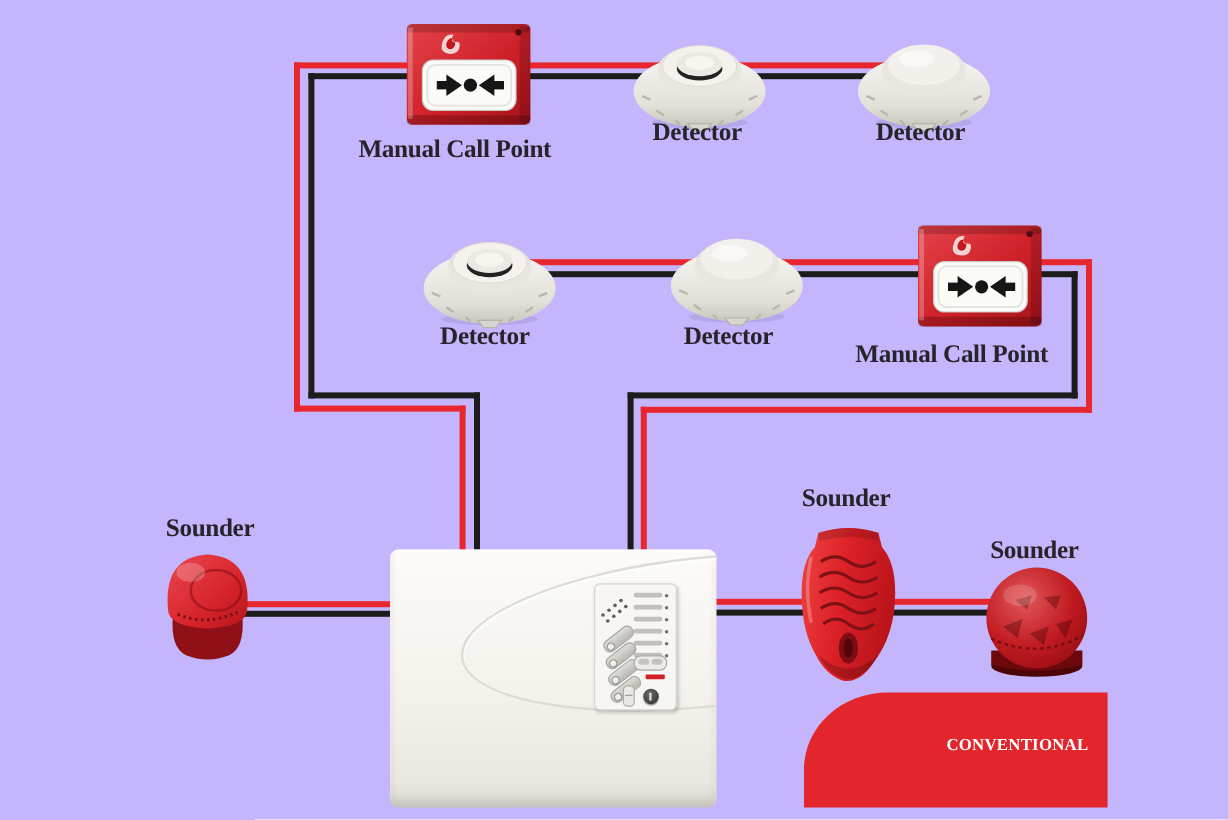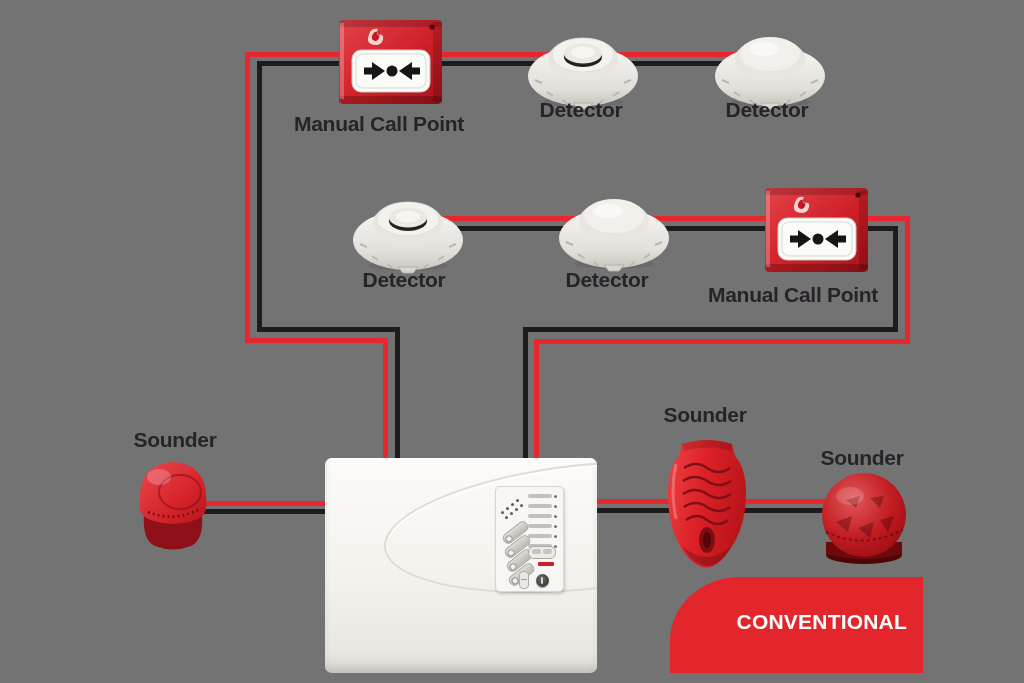--- a/index.html
+++ b/index.html
@@ -1,18 +1,18 @@
 <!DOCTYPE html>
 <html><head>
 <meta charset="utf-8">
 <style>
   html,body{margin:0;padding:0;background:#ffffff;}
   .canvas{
-    position:relative;width:1024px;height:683px;background:#737373;overflow:hidden;
-    font-family:Liberation Sans, sans-serif;
+    position:relative;width:1024px;height:683px;background:#c4b5fd;overflow:hidden;
+    font-family:Liberation Serif, serif;
   }
   .wire{position:absolute;z-index:1;}
   .wire.red{background:#e8262d;}
   .wire.blk{background:#1c1c1c;}
   .device{position:absolute;z-index:2;}
   .lbl{
     position:absolute;z-index:3;transform:translateX(-50%);
     font-size:21px;font-weight:bold;letter-spacing:-0.3px;color:#272329;white-space:nowrap;
   }
   
@@ -53,21 +53,21 @@
   .keysw{
     position:absolute;left:40px;top:87px;width:13px;height:13px;border-radius:50%;
     background:radial-gradient(circle at 40% 35%,#6a6a66,#2c2c2a);box-shadow:0 1px 1px rgba(0,0,0,0.4);
   }
   .keysw::after{content:'';position:absolute;left:5px;top:3px;width:2px;height:7px;background:#d8d8d4;border-radius:1px;}
   
   .badge{
     position:absolute;left:670px;top:577px;width:253px;height:96px;z-index:2;
     background:#e2262c;border-top-left-radius:70px 64px;
     color:#ffffff;text-align:right;box-sizing:border-box;padding:32px 16px 12px 0;
-    font-weight:bold;font-size:21px;line-height:26px;letter-spacing:0.2px;
+    font-weight:bold;font-size:14px;line-height:26px;letter-spacing:0.2px;
   }
 </style>
 </head>
 <body>
 
 <div class="canvas">
 
   <div class="wire red" style="left:245px;top:52px;width:528px;height:5px;"></div>
   <div class="wire red" style="left:245px;top:52px;width:5px;height:291px;"></div>
   <div class="wire red" style="left:245px;top:338px;width:143px;height:5px;"></div>

